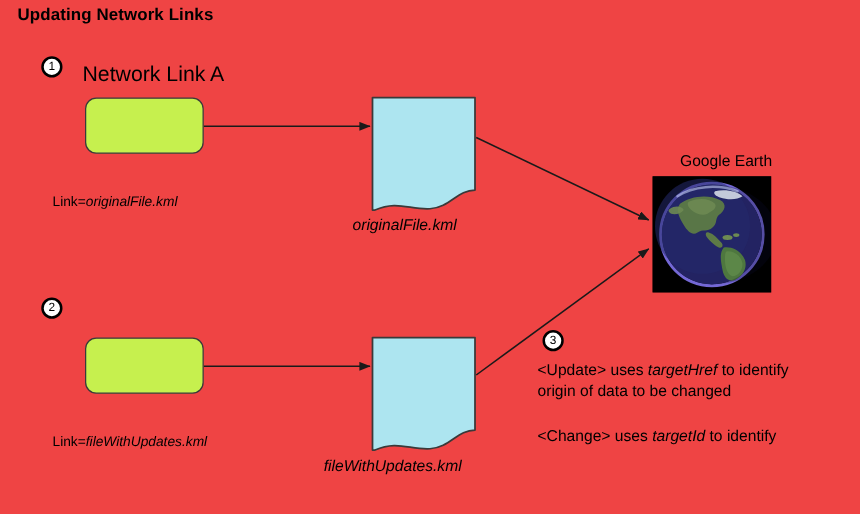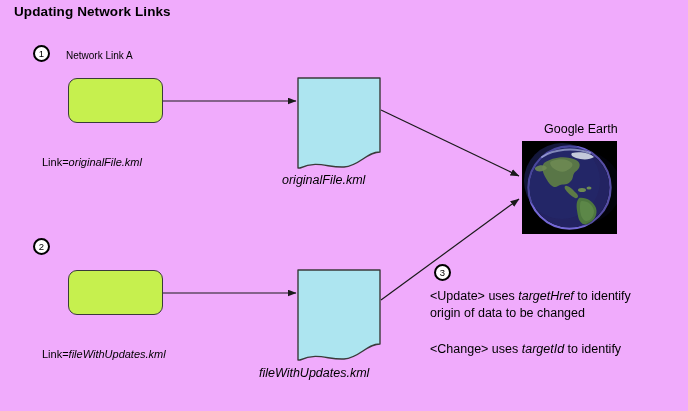--- a/index.html
+++ b/index.html
@@ -4,21 +4,21 @@
 <style>
   html, body {
     margin: 0;
     padding: 0;
     background: #ffffff;
   }
   #canvas {
     position: relative;
     width: 688px;
     height: 411px;
-    background: #f0abfc;
+    background: #ef4444;
     font-family: "Liberation Sans", sans-serif;
     color: #000000;
     overflow: hidden;
   }
   .abs { position: absolute; }
 
   
   #page-title {
     left: 14px;
     top: 4px;
@@ -39,21 +39,21 @@
     align-items: center;
     justify-content: center;
     font-size: 9.5px;
     line-height: 1;
     font-weight: normal;
     box-sizing: border-box;
   }
 
   
   .node-label {
-    font-size: 10px;
+    font-size: 17px;
     white-space: nowrap;
   }
   .link-label {
     font-size: 11px;
     white-space: nowrap;
     margin-top: 29px;
   }
   .link-label .it { font-style: italic; }
   .file-label {
     font-size: 12.5px;

